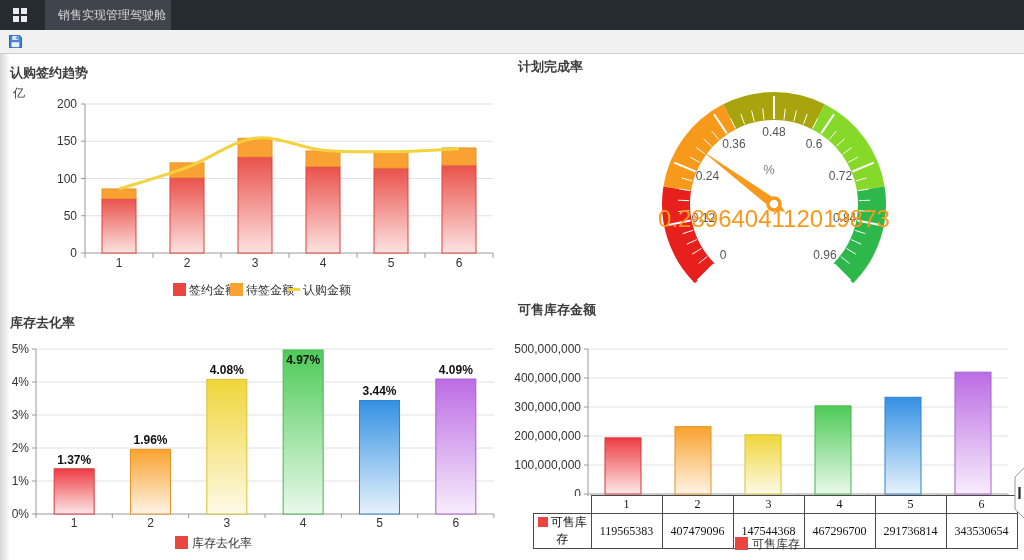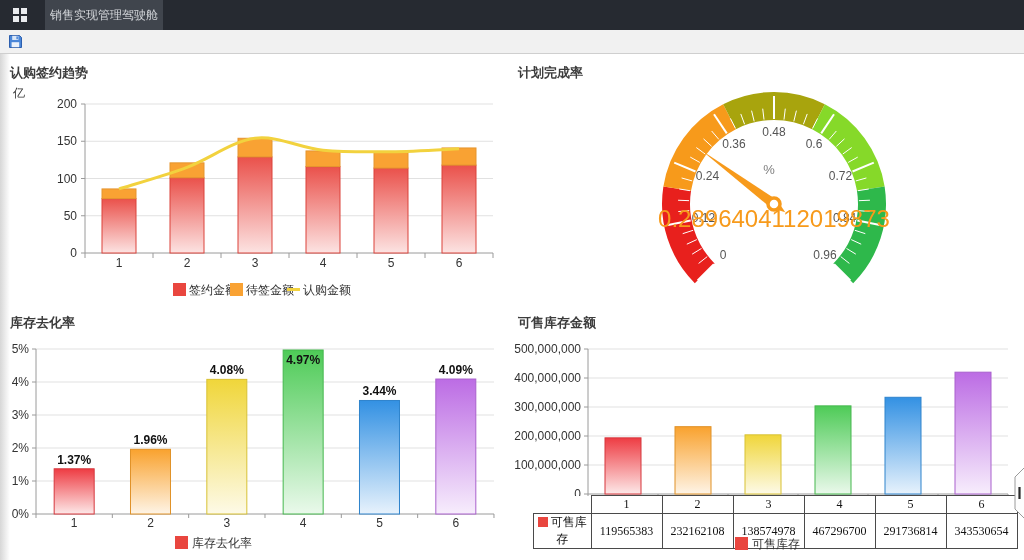--- a/index.html
+++ b/index.html
@@ -6,21 +6,21 @@
   body{
     width:1024px;height:560px;position:relative;overflow:hidden;
     background:#ffffff;
     font-family:"Liberation Sans","DejaVu Sans",sans-serif;
   }
   .topbar{position:absolute;left:0;top:0;width:1024px;height:30px;background:#262a31;}
   .app-menu{position:absolute;left:13px;top:8px;width:14px;height:14px;display:grid;
     grid-template-columns:6px 6px;grid-template-rows:6px 6px;gap:2px;cursor:pointer;}
   .app-menu div{background:#e9ebee;}
   .topbar-tab{position:absolute;left:45px;top:0;width:118px;height:30px;background:#40454d;
-    color:#d2d5d9;font-size:12px;line-height:30px;text-align:center;cursor:pointer;}
+    color:#d2d5d9;font-size:12px;line-height:30px;text-align:center;cursor:pointer;padding-left:8px;}
   .toolbar{position:absolute;left:0;top:30px;width:1024px;height:23px;background:#f1f1f1;
     border-bottom:1px solid #cfcfcf;}
   .save-btn{position:absolute;left:8px;top:4px;width:15px;height:15px;cursor:pointer;}
   .edge-shadow{position:absolute;left:0;top:54px;width:10px;height:506px;
     background:linear-gradient(to right,rgba(110,110,110,0.28),rgba(255,255,255,0));pointer-events:none;}
   .chart-title{position:absolute;font-size:13px;font-weight:bold;color:#3c3c3c;}
   .unit-label{position:absolute;left:13px;top:85px;font-size:12px;color:#333;}
   svg{position:absolute;}
   .inv-table{position:absolute;left:533px;top:495px;border-collapse:collapse;
     font-family:"Liberation Serif","DejaVu Serif",serif;font-size:12px;color:#111;}
@@ -49,23 +49,23 @@
     <path d="M1.5,1.5 h10 l2,2 v10 h-12 z" fill="#4a86d8" stroke="#2d5fae" stroke-width="1"></path>
     <rect x="4.2" y="1.8" width="6.2" height="4.2" fill="#d9e6f7"></rect>
     <rect x="8.4" y="2.4" width="1.5" height="2.8" fill="#4a86d8"></rect>
     <rect x="3.6" y="8.2" width="7.6" height="5" fill="#eaf1fb"></rect>
   </svg>
 </div>
 
 <div class="edge-shadow"></div>
 
 <div class="chart-title" style="left:10px;top:64px">认购签约趋势</div>
-<div class="chart-title" style="left:518px;top:64px">计划完成率</div>
+<div class="chart-title" style="left:518px;top:58px">计划完成率</div>
 <div class="chart-title" style="left:10px;top:314px">库存去化率</div>
-<div class="chart-title" style="left:518px;top:314px">可售库存金额</div>
+<div class="chart-title" style="left:518px;top:301px">可售库存金额</div>
 
 <div class="unit-label">亿</div>
 
 <svg id="svg-trend" style="left:0;top:84px" width="510" height="220">
     <line x1="85" y1="169" x2="493" y2="169" stroke="#9a9a9a"></line>
     <line x1="81" y1="169" x2="85" y2="169" stroke="#9a9a9a"></line>
     <text x="77" y="173" font-size="12" fill="#333" font-family="&quot;Liberation Sans&quot;,&quot;DejaVu Sans&quot;,sans-serif" text-anchor="end">0</text>
     <line x1="85" y1="131.75" x2="493" y2="131.75" stroke="#e1e1e1"></line>
     <line x1="81" y1="131.75" x2="85" y2="131.75" stroke="#9a9a9a"></line>
     <text x="77" y="135.75" font-size="12" fill="#333" font-family="&quot;Liberation Sans&quot;,&quot;DejaVu Sans&quot;,sans-serif" text-anchor="end">50</text>
@@ -329,22 +329,22 @@
         <td class="val">1</td>
         <td class="val">2</td>
         <td class="val">3</td>
         <td class="val">4</td>
         <td class="val">5</td>
         <td class="val">6</td>
       </tr>
       <tr>
         <td><span class="sw" style="background: rgb(233, 70, 63);"></span>可售库存</td>
         <td class="val">119565383</td>
-        <td class="val">232162108</td>
-        <td class="val">138574978</td>
+        <td class="val">407479096</td>
+        <td class="val">147544368</td>
         <td class="val">467296700</td>
         <td class="val">291736814</td>
         <td class="val">343530654</td>
       </tr>
     </tbody>
   </table>
 
 <div class="html-legend" id="inv-legend" style="left:735px;top:536px"><span class="sw" style="background: rgb(233, 70, 63);"></span>可售库存</div>
 
 <svg style="right:0;left:1010px;top:467px" width="14" height="52">

